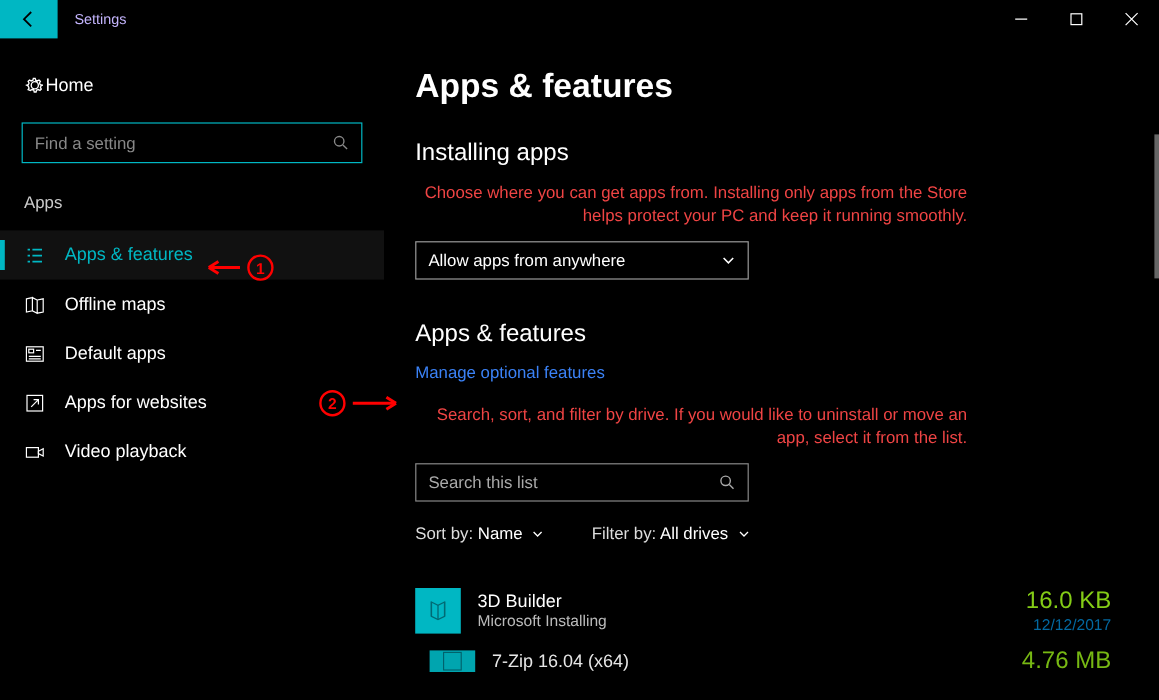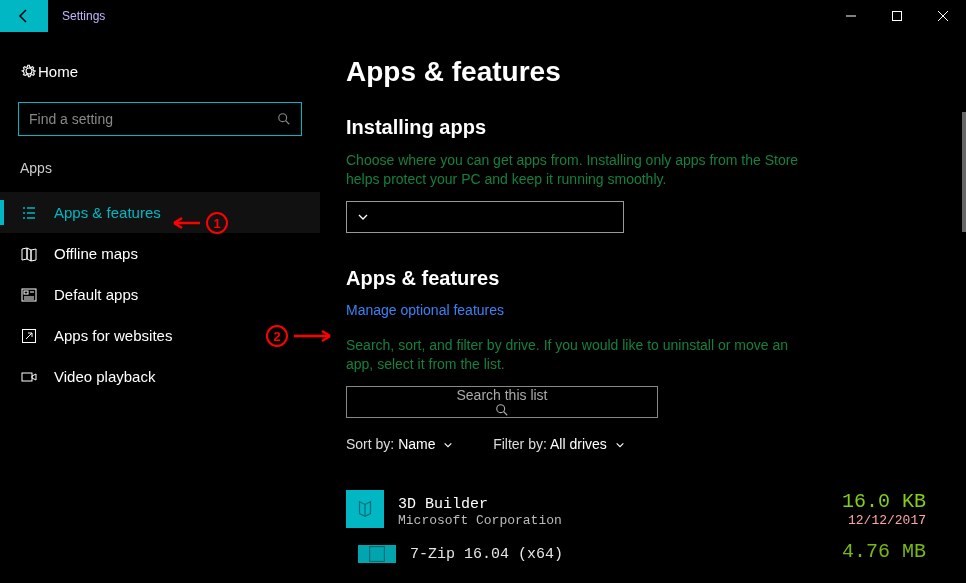--- a/index.html
+++ b/index.html
@@ -20,37 +20,37 @@
   .navitem{display:flex;align-items:center;gap:16px;padding:12px 20px;color:#fff;position:relative;}
   .navitem .lbl{font-size:15px;}
   .navitem.active{background:#111;}
   .navitem.active::before{content:"";position:absolute;left:0;top:8px;bottom:8px;width:4px;background:#00b7c3;}
   .navitem.active .lbl{color:#00b7c3;}
   .ico{width:18px;display:flex;justify-content:center;color:#fff;}
   .navitem.active .ico{color:#00b7c3;}
   
   .main{flex:1;padding:24px 40px 0 26px;position:relative;overflow:hidden;}
   h1{font-size:28px;font-weight:600;margin-bottom:28px;}
-  h2{font-size:20px;font-weight:700;margin-bottom:12px;margin-top:6px;}
-  .desc{color:#15803d;margin-bottom:12px;max-width:460px;line-height:1.35;}
+  h2{font-size:20px;font-weight:400;margin-bottom:12px;margin-top:6px;}
+  .desc{color:#ef4444;margin-bottom:12px;max-width:460px;line-height:1.35;text-align:right;}
   .select{border:1px solid #999;height:32px;width:278px;display:flex;align-items:center;justify-content:space-between;padding:0 10px;color:#fff;margin-bottom:34px;}
   .link{color:#3b82f6;margin-bottom:18px;display:inline-block;}
-  .filterinput{border:1px solid #888;height:32px;width:312px;display:flex;align-items:center;justify-content:space-between;padding:0 10px;color:#aaa;margin-bottom:18px;flex-direction:column;}
+  .filterinput{border:1px solid #888;height:32px;width:278px;display:flex;align-items:center;justify-content:space-between;padding:0 10px;color:#aaa;margin-bottom:18px;}
   .srow{color:#ddd;margin-bottom:32px;}
   .srow .bold{color:#fff;}
   .sgap{display:inline-block;width:32px;}
   .applist{}
-  .approw{display:flex;align-items:flex-end;padding:6px 0;font-family:Liberation Mono, monospace;}
+  .approw{display:flex;align-items:center;padding:6px 0;}
   .apptile{width:38px;height:38px;background:#00b7c3;display:flex;align-items:center;justify-content:center;margin-right:14px;}
   .appinfo{flex:1;}
   .appname2{color:#fff;font-size:15px;}
   .apppub{color:#bbb;font-size:13px;}
   .appmeta{text-align:right;width:120px;}
   .appsize{color:#84cc16;font-size:20px;}
-  .appdate{color:#fca5a5;font-size:13px;}
+  .appdate{color:#0369a1;font-size:13px;}
   
   .scrollbar{position:absolute;right:0;top:80px;width:4px;height:120px;background:#666;}
   
   .anno{position:absolute;pointer-events:none;}
   .circle{width:22px;height:22px;border:2.5px solid red;border-radius:50%;display:flex;align-items:center;justify-content:center;color:red;font-weight:bold;font-size:13px;}
   svg{display:block;}
 </style>
 </head>
 <body>
 
@@ -150,20 +150,21 @@
       <span class="lbl">Video playback</span>
     </div>
   </div>
 
   <div class="main">
     <h1>Apps &amp; features</h1>
 
     <h2>Installing apps</h2>
     <div class="desc">Choose where you can get apps from. Installing only apps from the Store helps protect your PC and keep it running smoothly.</div>
     <div class="select">
+      <span>Allow apps from anywhere</span>
       <span>
         <svg width="12" height="12" viewBox="0 0 12 12">
             <path d="M2 4l4 4 4-4" stroke="#fff" fill="none" stroke-width="1.3"></path>
           </svg>
       </span>
     </div>
 
     <h2>Apps &amp; features</h2>
     <a class="link">Manage optional features</a>
     <div class="desc">Search, sort, and filter by drive. If you would like to uninstall or move an app, select it from the list.</div>
@@ -203,21 +204,21 @@
     <div class="applist">
       <div class="approw">
         <div class="apptile">
           <svg width="22" height="22" viewBox="0 0 24 24">
               <path d="M6 4l6 3 6-3v13l-6 3-6-3z" stroke="#006a74" fill="none" stroke-width="1.2"></path>
               <path d="M12 7v13M6 4v13M18 4v13" stroke="#006a74" stroke-width="1.2"></path>
             </svg>
         </div>
         <div class="appinfo">
           <div class="appname2">3D Builder</div>
-          <div class="apppub">Microsoft Corporation</div>
+          <div class="apppub">Microsoft Installing</div>
         </div>
         <div class="appmeta">
           <div class="appsize">16.0 KB</div>
           <div class="appdate">12/12/2017</div>
         </div>
       </div>
       <div class="approw" style="opacity:.9;padding-left:12px;">
         <div class="apptile" style="height:18px;overflow:hidden;">
           <svg width="22" height="22" viewBox="0 0 24 24">
               <rect x="4" y="4" width="16" height="16" stroke="#006a74" fill="none"></rect>

